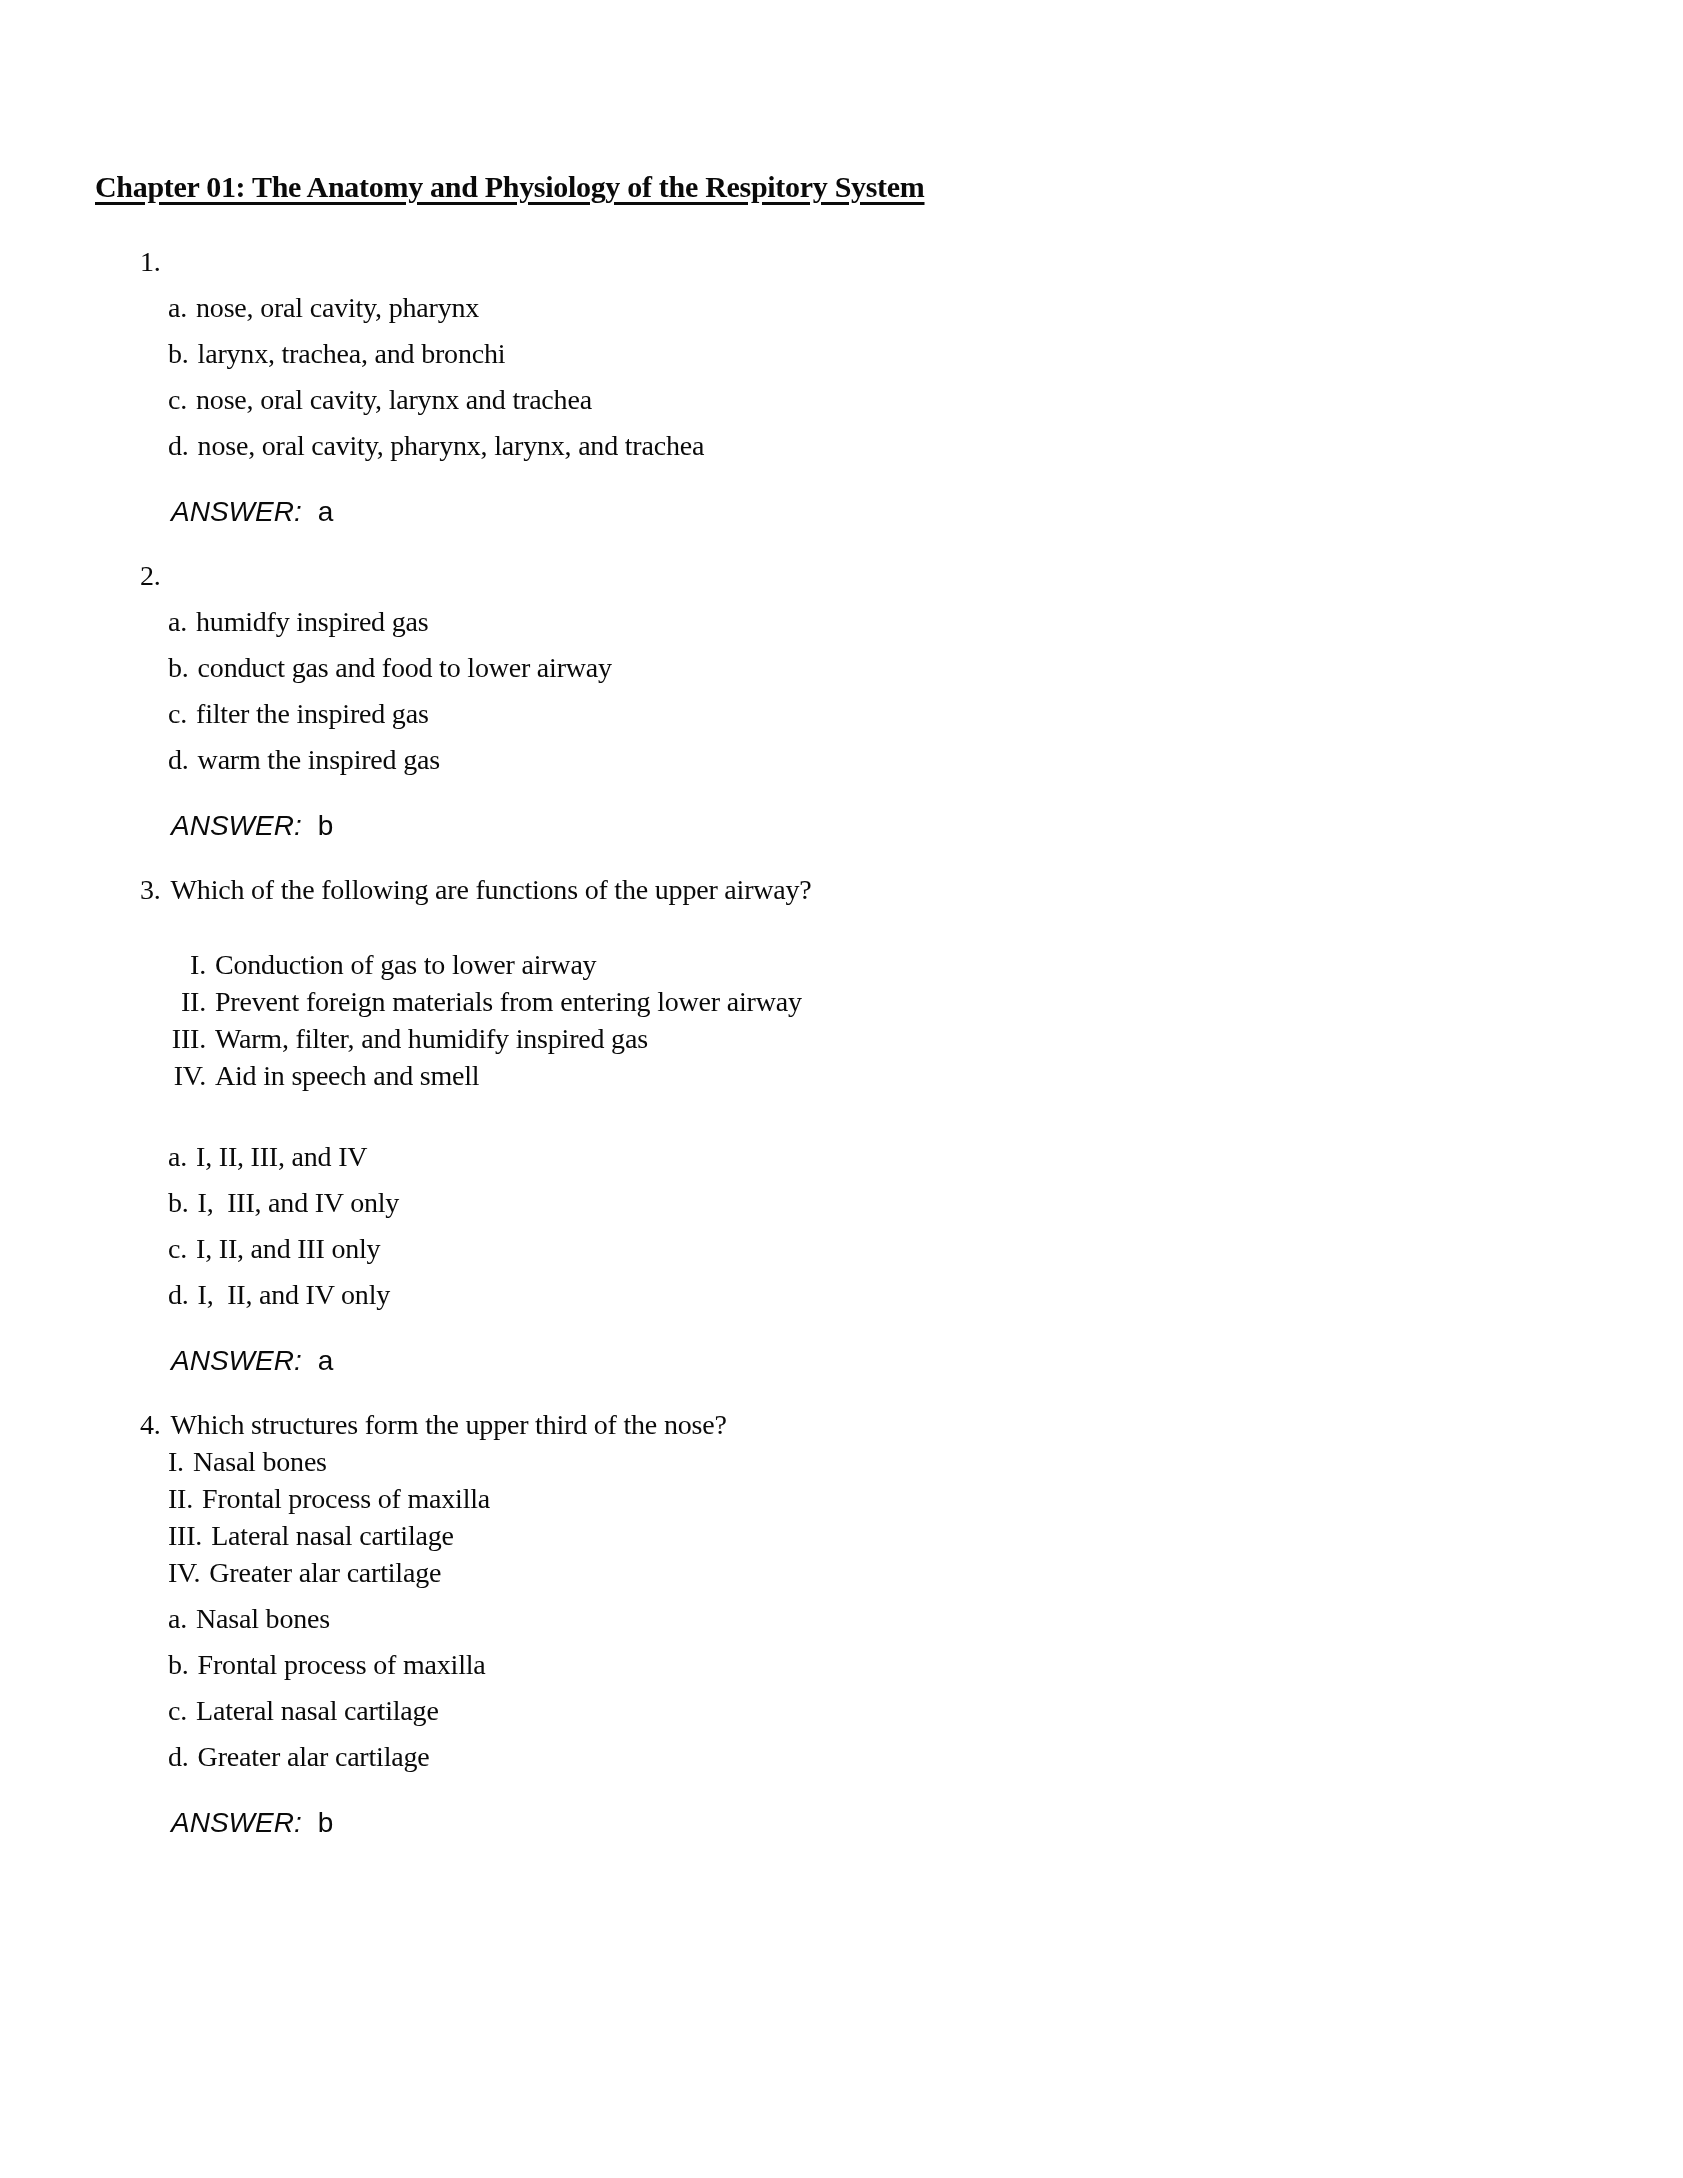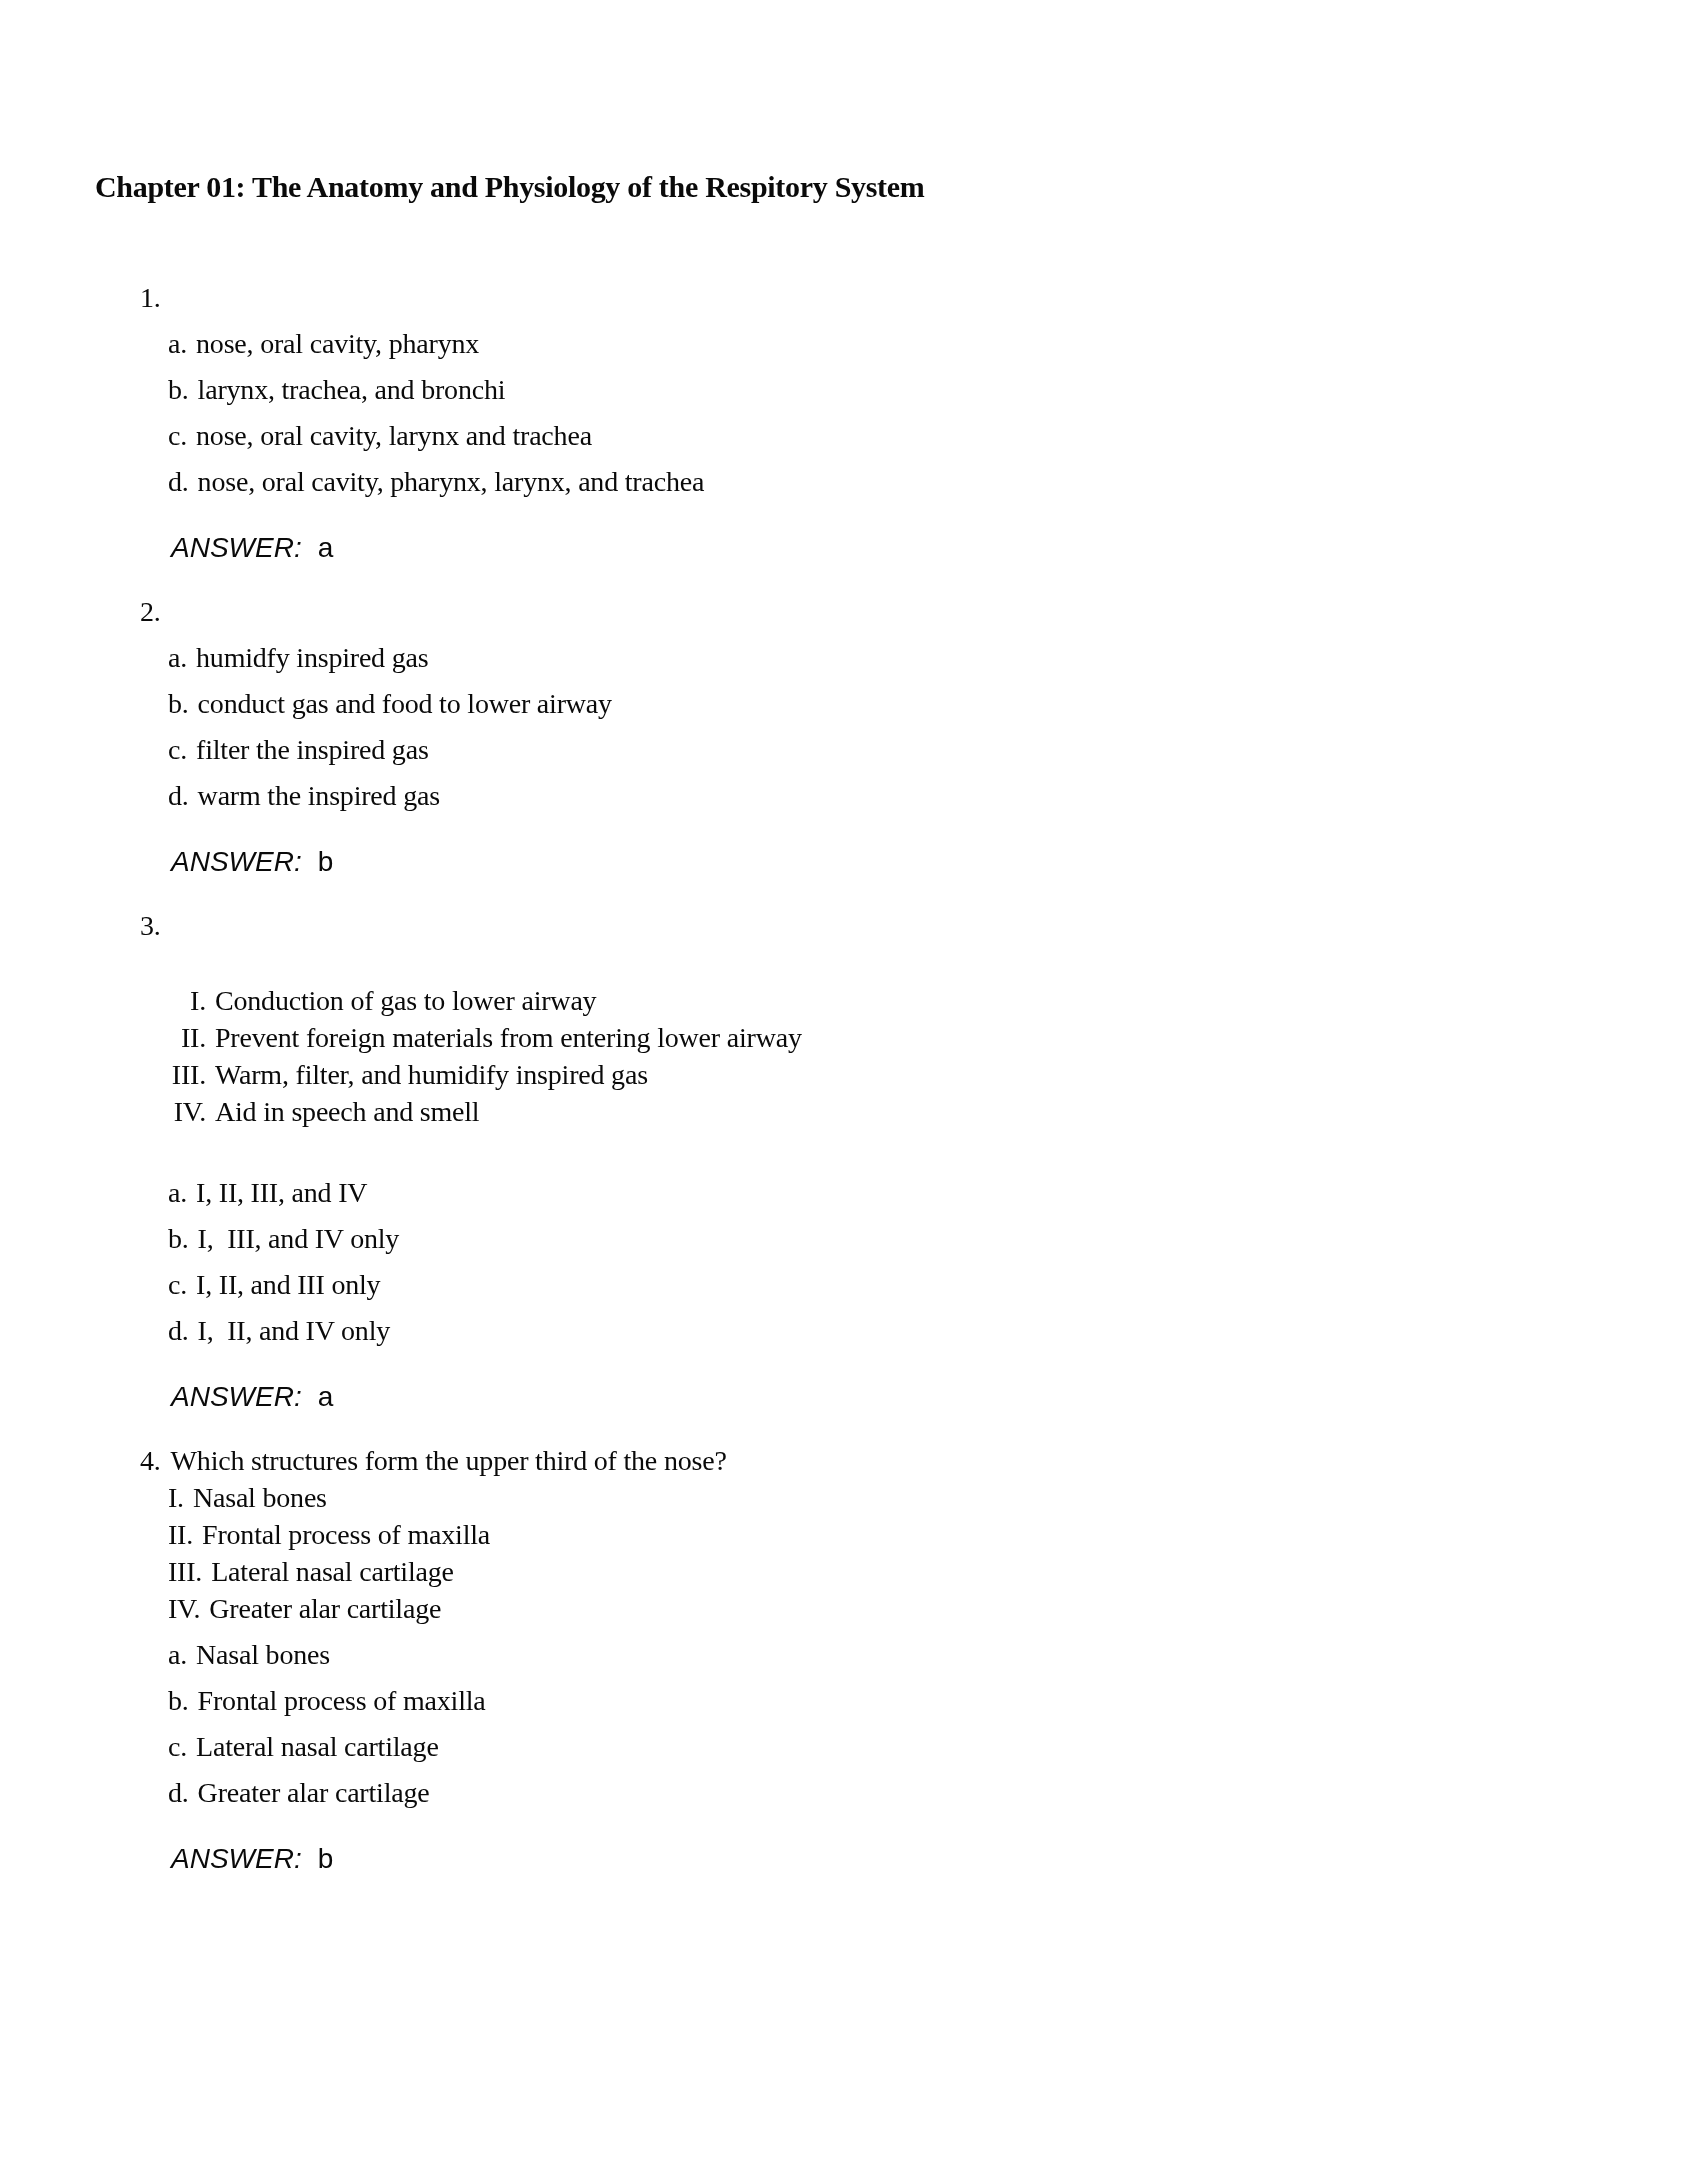--- a/index.html
+++ b/index.html
@@ -19,23 +19,24 @@
   .page {
     box-sizing: border-box;
     width: 1683px;
     height: 2178px;
     padding: 173px 59px 0 95px;
   }
   .title {
     font-size: 30px;
     font-weight: bold;
     line-height: 34px;
+    text-decoration: underline;
     text-decoration-thickness: 3px;
     text-underline-offset: 5px;
-    margin-bottom: 83px;
+    margin-bottom: 47px;
     letter-spacing: -0.3px;
   }
   .line {
     line-height: 28px;
   }
   .q-line {
     display: flex;
     margin-left: 45px;
     margin-top: 36px;
   }
@@ -162,20 +163,21 @@
     </div>
     <div class="answer line">
       <span class="answer-label">ANSWER:</span>
       <span class="answer-letter">b</span>
     </div>
   </div>
 
   <div>
     <div class="q-line line">
       <span class="q-num">3.</span>
+      <span class="q-text">Which of the following are functions of the upper airway?</span>
     </div>
     <div class="roman-block roman-indented detached">
       <div class="roman-row line first">
         <span class="roman-num">I.</span>
         <span class="roman-text">Conduction of gas to lower airway</span>
       </div>
       <div class="roman-row line">
         <span class="roman-num">II.</span>
         <span class="roman-text">Prevent foreign materials from entering lower airway</span>
       </div>

